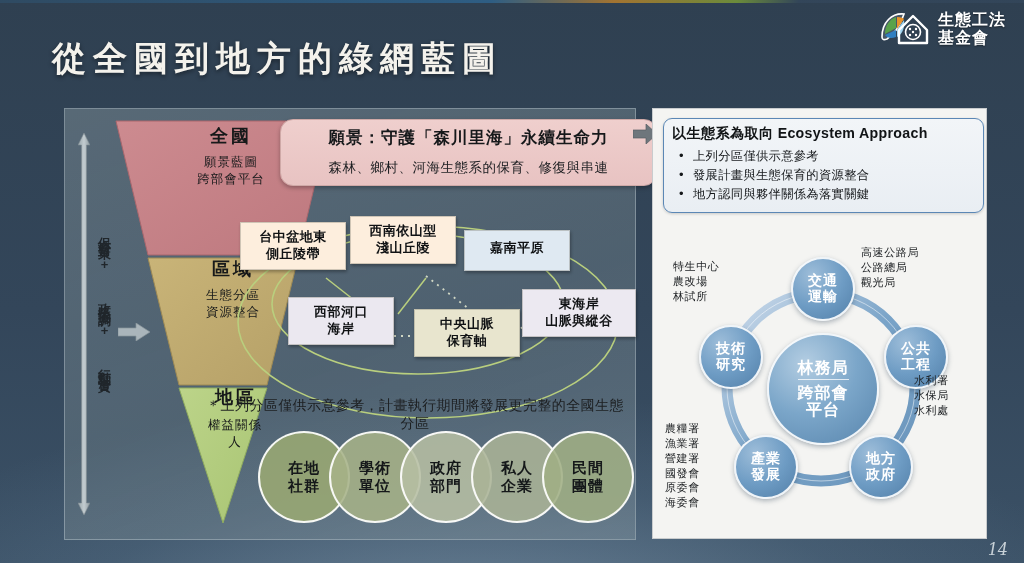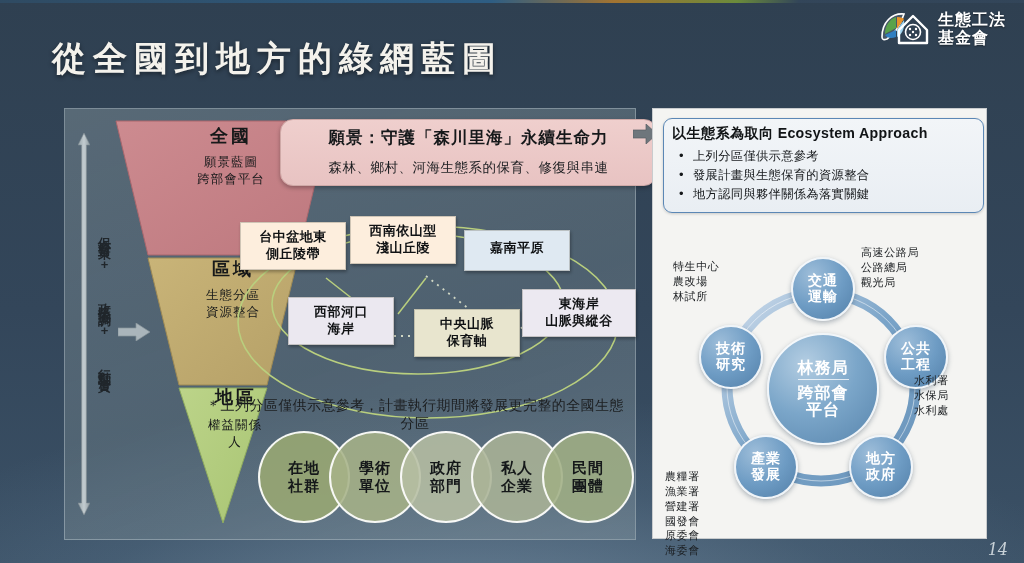--- a/index.html
+++ b/index.html
@@ -313,21 +313,21 @@
         <span>跨部會</span>
         <span>平台</span>
       </div>
 
       <div class="side-label" style="left:208px;top:6px;">高速公路局
 公路總局
 觀光局</div>
       <div class="side-label" style="left:261px;top:134px;">水利署
 水保局
 水利處</div>
-      <div class="side-label" style="left:12px;top:182px;margin-top:48px;">農糧署
+      <div class="side-label" style="left:12px;top:182px;">農糧署
 漁業署
 營建署
 國發會
 原委會
 海委會</div>
       <div class="side-label" style="left:20px;top:20px;">特生中心
 農改場
 林試所</div>
     </div>
   </div>

